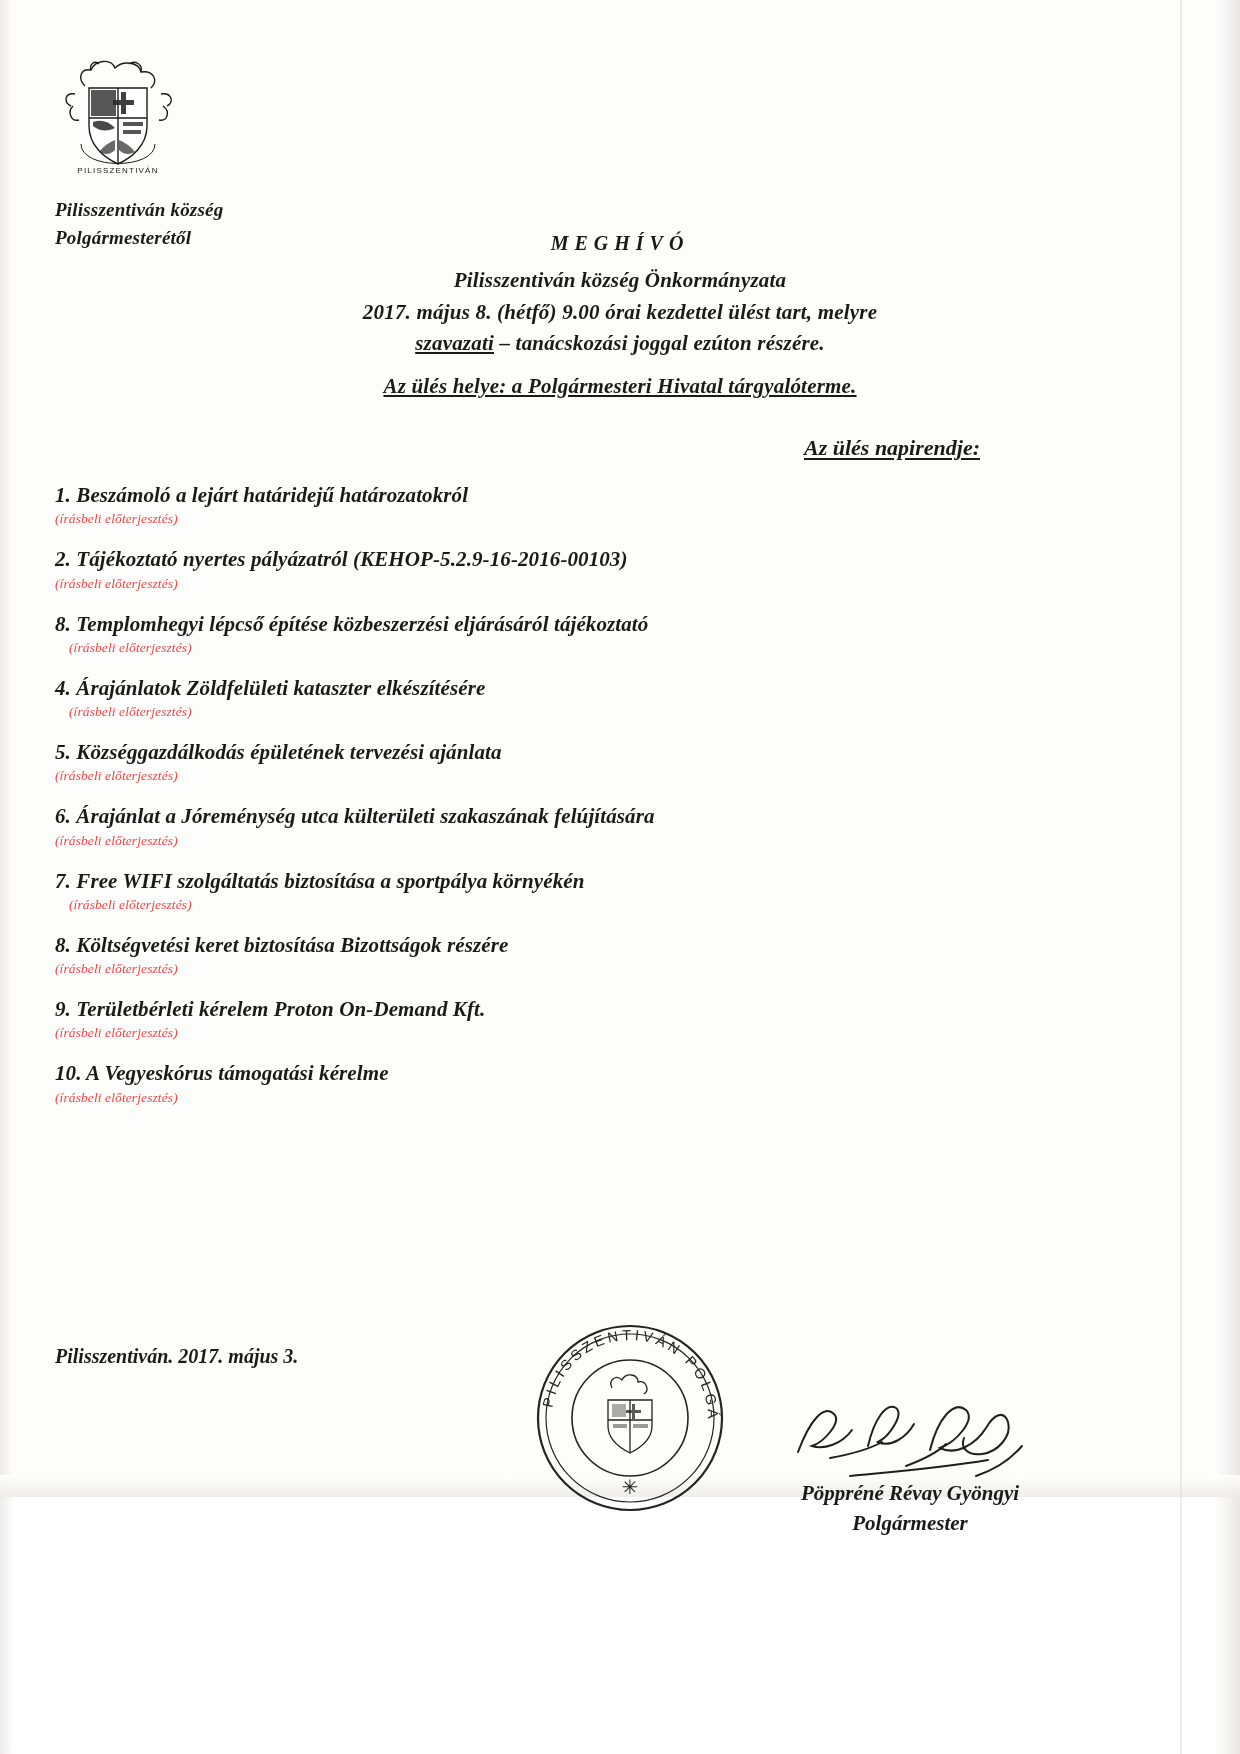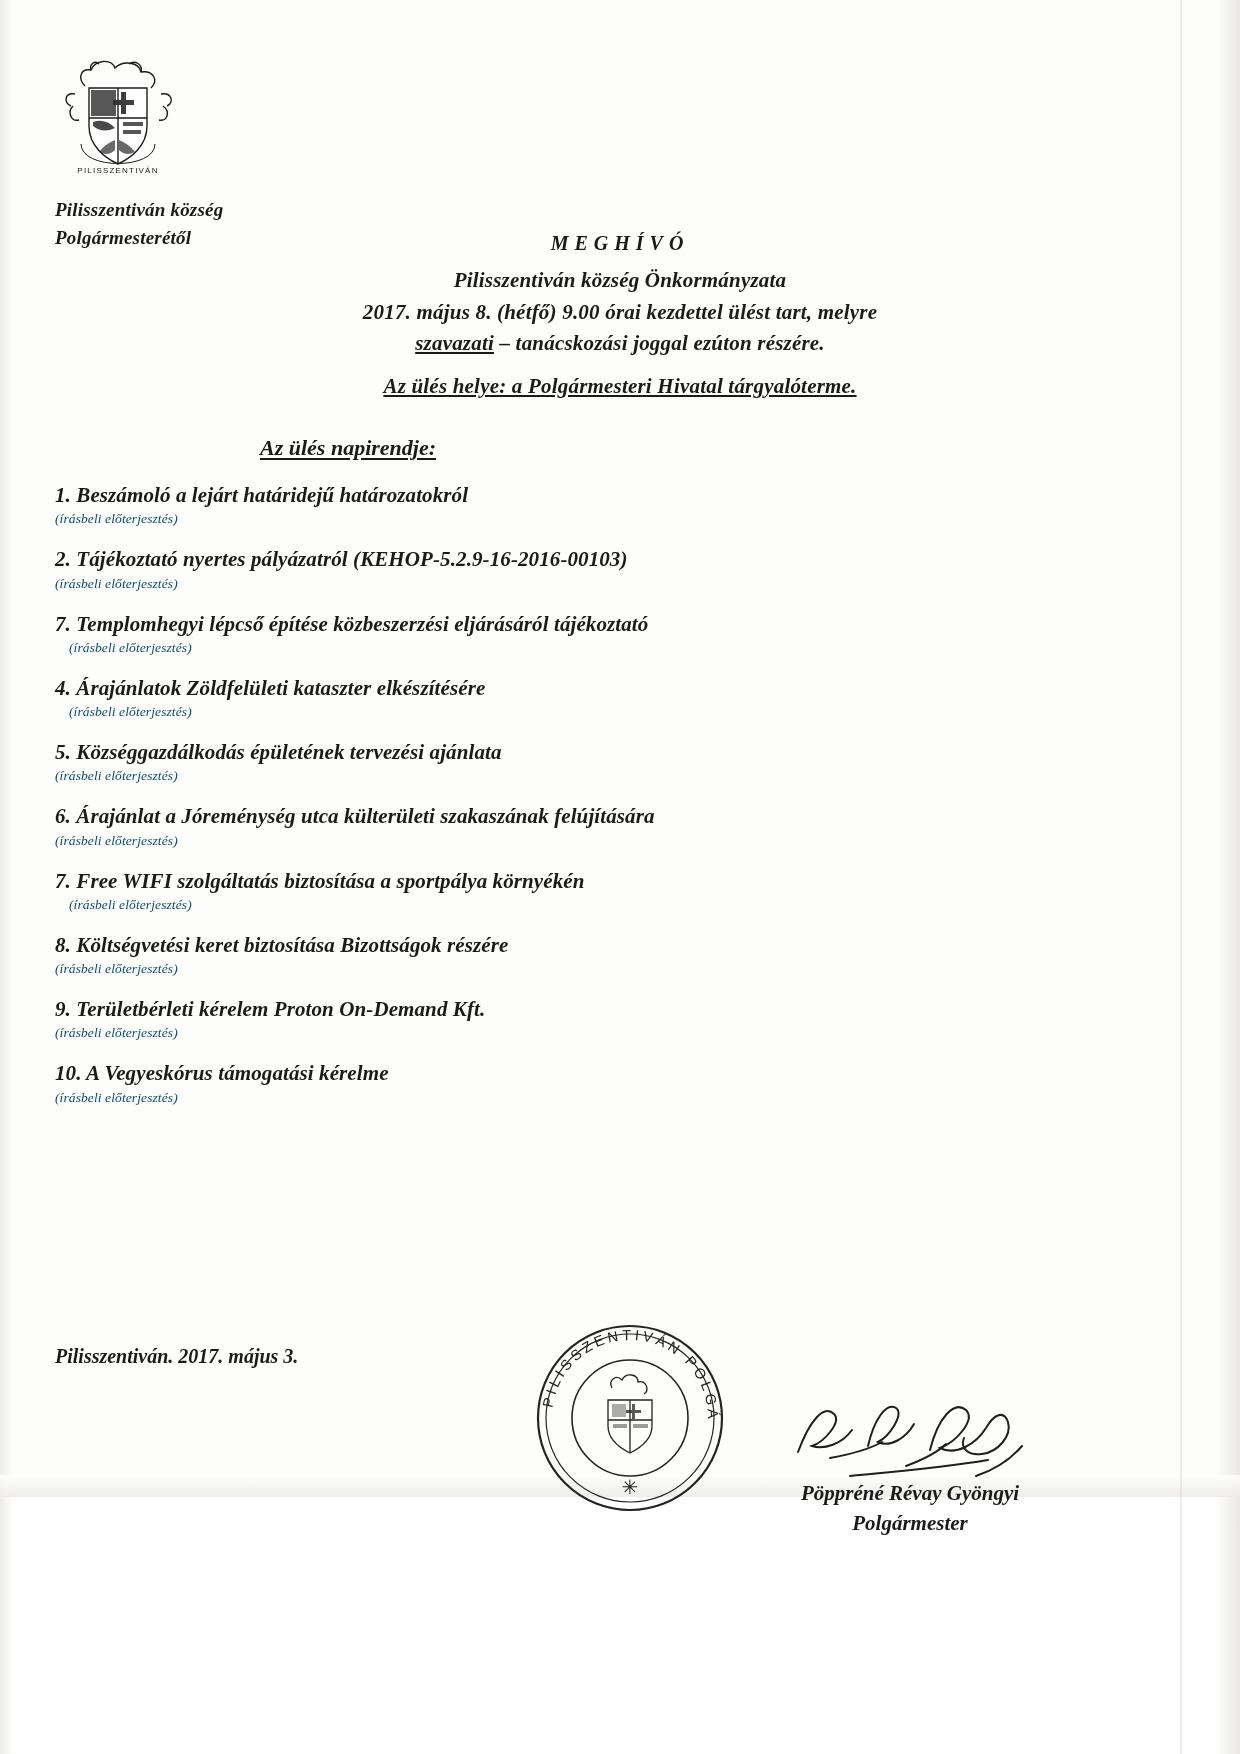--- a/index.html
+++ b/index.html
@@ -109,21 +109,21 @@
     text-decoration: underline;
     text-underline-offset: 2px;
     margin-top: 11px;
   }
 
   .agenda-heading {
     position: absolute;
     left: 260px;
     top: 435px;
     width: 720px;
-    text-align: left;
+    text-align: right;
     font-style: italic;
     font-weight: bold;
     font-size: 22px;
     text-decoration: underline;
     text-underline-offset: 3px;
   }
 
   
   .agenda {
     position: absolute;
@@ -137,21 +137,21 @@
   .agenda-item .line1 {
     font-style: italic;
     font-weight: bold;
     font-size: 21px;
     line-height: 1.25;
     letter-spacing: .1px;
   }
   .agenda-item .line2 {
     font-style: italic;
     font-size: 13.5px;
-    color: #0c4a6e;
+    color: #ef4444;
     letter-spacing: .1px;
     margin-top: 3px;
   }
   .agenda-item.indent .line2 { padding-left: 14px; }
 
   
   .place-date {
     position: absolute;
     left: 55px;
     top: 1345px;
@@ -260,21 +260,21 @@
       <div class="line1">1. Beszámoló a lejárt határidejű határozatokról</div>
       <div class="line2">(írásbeli előterjesztés)</div>
     </div>
 
     <div class="agenda-item">
       <div class="line1">2. Tájékoztató nyertes pályázatról (KEHOP-5.2.9-16-2016-00103)</div>
       <div class="line2">(írásbeli előterjesztés)</div>
     </div>
 
     <div class="agenda-item indent">
-      <div class="line1">7. Templomhegyi lépcső építése közbeszerzési eljárásáról tájékoztató</div>
+      <div class="line1">8. Templomhegyi lépcső építése közbeszerzési eljárásáról tájékoztató</div>
       <div class="line2">(írásbeli előterjesztés)</div>
     </div>
 
     <div class="agenda-item indent">
       <div class="line1">4. Árajánlatok Zöldfelületi kataszter elkészítésére</div>
       <div class="line2">(írásbeli előterjesztés)</div>
     </div>
 
     <div class="agenda-item">
       <div class="line1">5. Községgazdálkodás épületének tervezési ajánlata</div>

